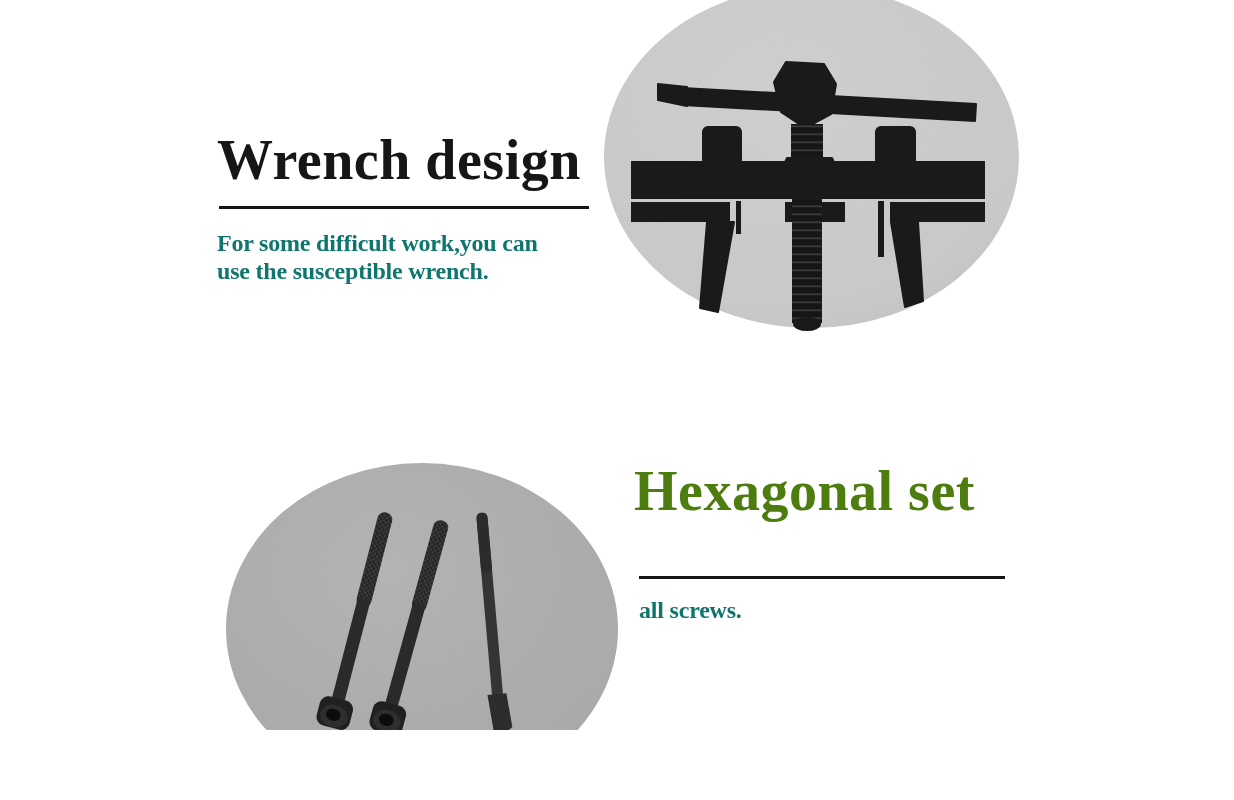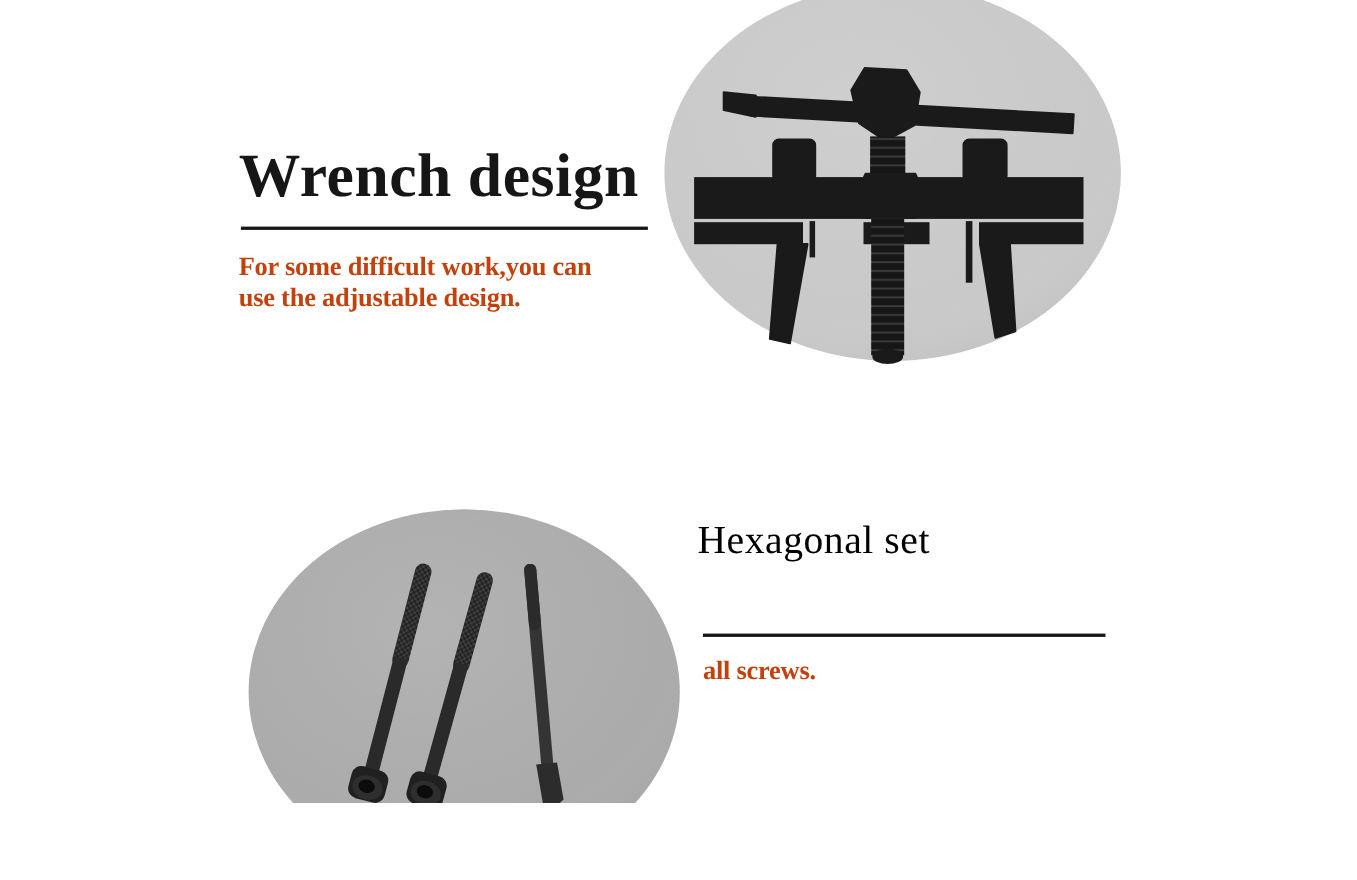--- a/index.html
+++ b/index.html
@@ -18,39 +18,39 @@
     margin:0;
     font-weight:700;
     font-size:56px;
     line-height:60px;
     letter-spacing:0.5px;
     color:#161616;
     white-space:nowrap;
   }
   .title2{
     margin:0;
-    font-weight:400;
-    font-size:36px;
+    font-weight:700;
+    font-size:56px;
     line-height:54px;
     letter-spacing:0.5px;
-    color:#000000;
+    color:#4d7c0f;
     white-space:nowrap;
   }
   .rule{
     position:absolute;
     height:3px;
     background:#161616;
   }
   .para{
     position:absolute;
     font-weight:700;
     font-size:24px;
     line-height:28px;
     letter-spacing:-0.2px;
-    color:#c2410c;
+    color:#0f766e;
     white-space:nowrap;
   }
 </style>
 </head>
 <body>
 
 <div class="page">
 
   <svg class="art" viewBox="0 0 1234 800" aria-hidden="true">
     <defs>
@@ -128,21 +128,21 @@
         <polygon points="477,694 496,694 499,728 491,734 480,730" fill="#2c2c2c"></polygon>
       </g>
     </g>
   </svg>
 
   <section class="block" style="left:0;top:0;">
     <h1 class="title" style="position:absolute;left:205px;top:130px;">Wrench design</h1>
     <div class="rule" style="left:207px;top:206px;width:370px;"></div>
     <div class="para" style="left:205px;top:229px;">
       <div>For some difficult work,you can</div>
-      <div>use the adjustable design.</div>
+      <div>use the susceptible wrench.</div>
     </div>
   </section>
 
   <section class="block" style="left:0;top:0;">
     <h2 class="title2" style="position:absolute;left:622px;top:464px;">
       <div>Hexagonal set</div>
     </h2>
     <div class="rule" style="left:627px;top:576px;width:366px;"></div>
     <div class="para" style="left:627px;top:596px;">
       <div>all screws.</div>

